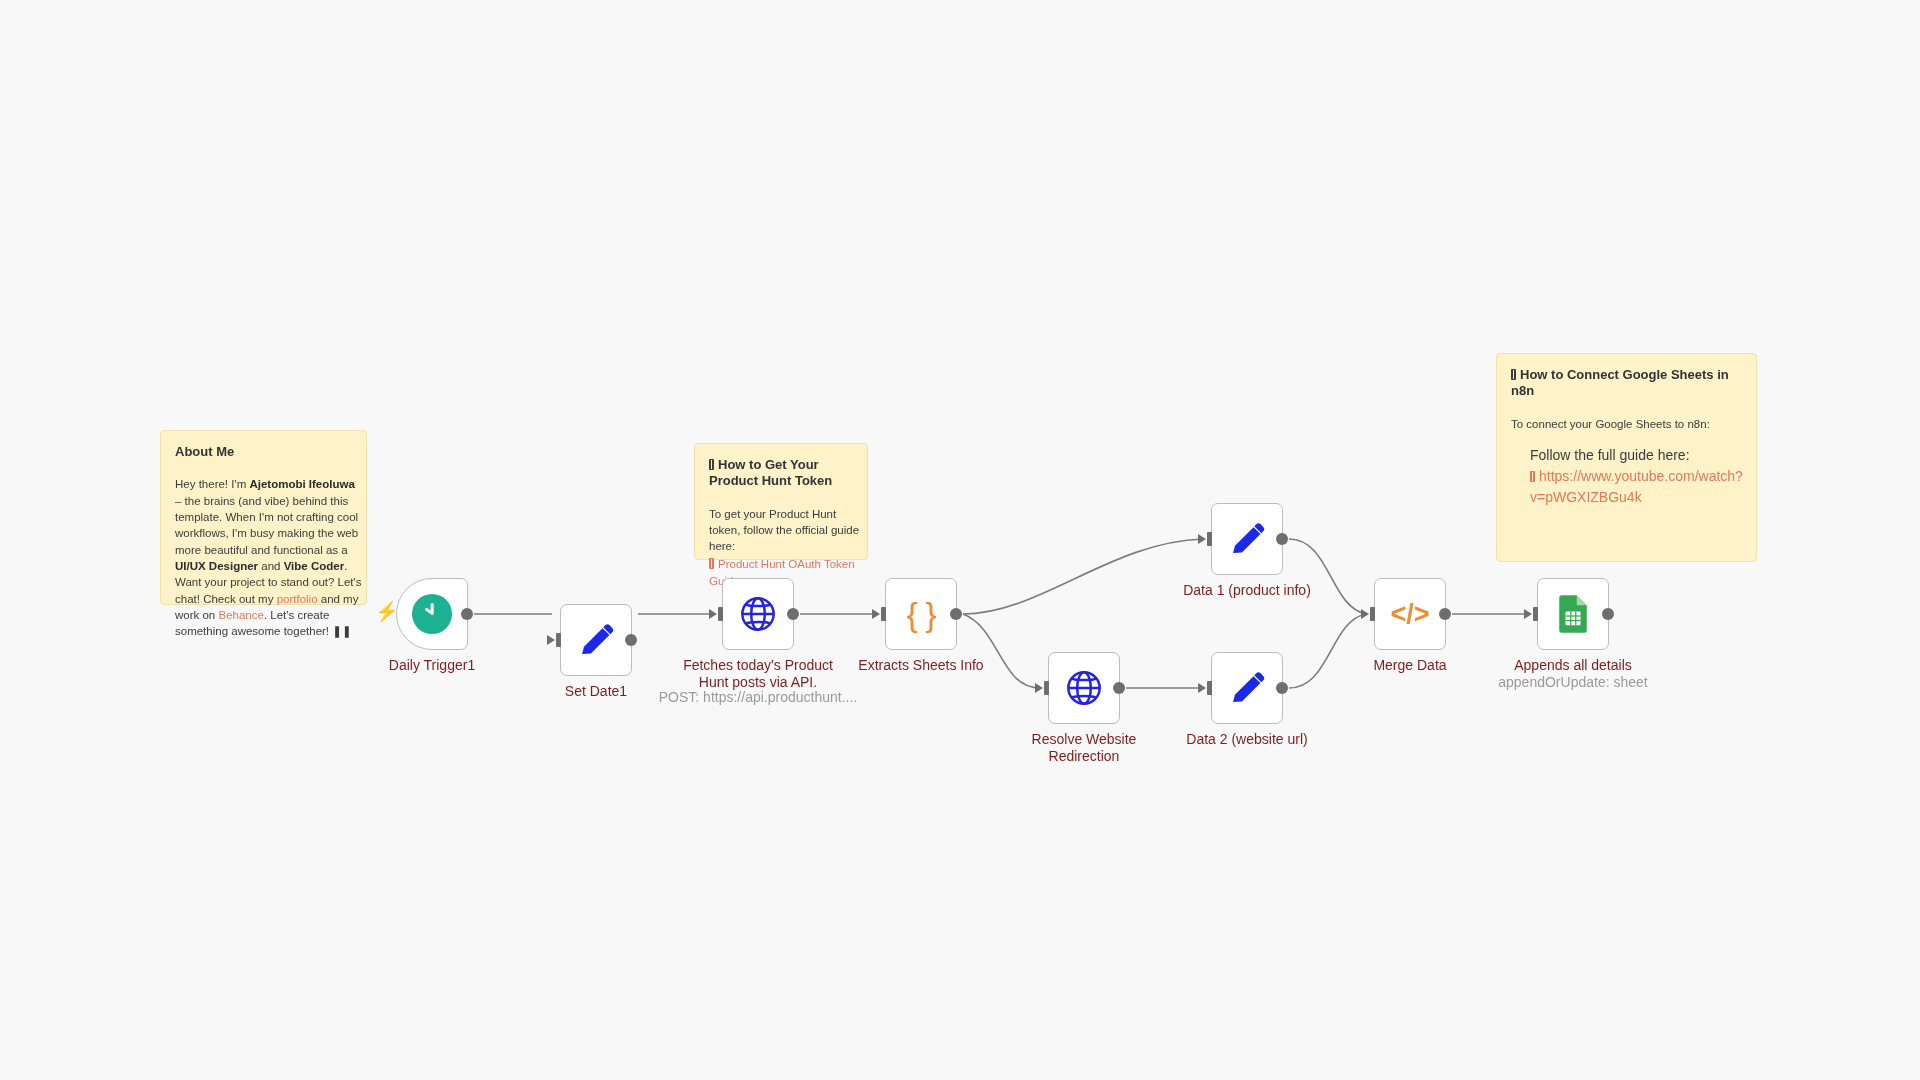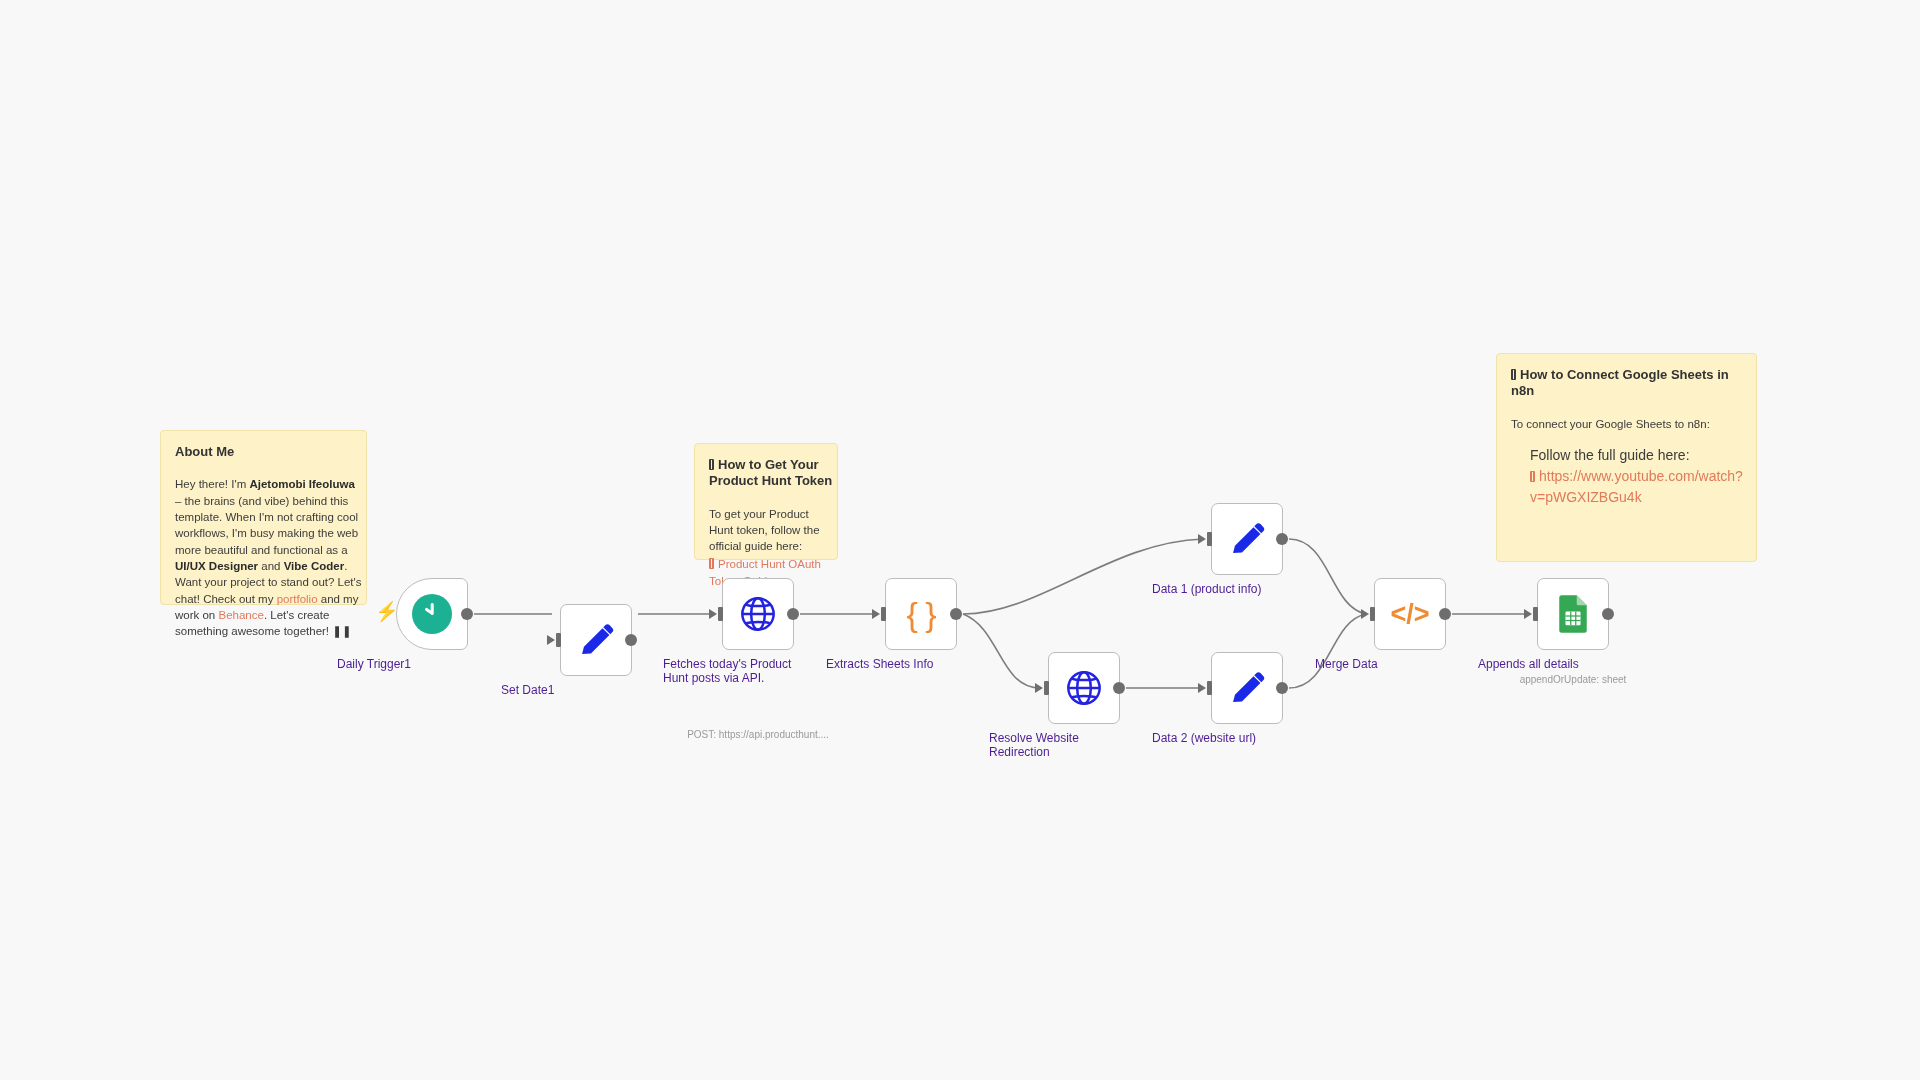--- a/index.html
+++ b/index.html
@@ -86,33 +86,34 @@
     border-radius: 7px;
     display: flex;
     align-items: center;
     justify-content: center;
   }
   .node.trigger {
     border-radius: 36px 7px 7px 36px;
   }
   .node-label {
     position: absolute;
-    font-size: 12px;
-    color: #4c1d95;
+    text-align: center;
+    font-size: 14px;
+    color: #7f1d1d;
     line-height: 1.2;
     white-space: pre-line;
     width: 190px;
     left: 50%;
     transform: translateX(-50%);
     top: 78px;
   }
   .node-sublabel {
     position: absolute;
     text-align: center;
-    font-size: 10px;
+    font-size: 14px;
     color: #9a9a9a;
     line-height: 1.2;
     width: 200px;
     left: 50%;
     transform: translateX(-50%);
   }
   
   .port-in {
     position: absolute;
     left: -5px; top: 50%;
@@ -213,21 +214,21 @@
     </g>
   </svg>
 
   <div class="sticky" style="left:160px; top:430px; width:207px; height:175px;">
     <div class="sticky-title">About Me</div>
     <p>
       <span>Hey there! I'm </span><b>Ajetomobi Ifeoluwa</b><span> – the brains (and vibe) behind this template. When I'm not crafting cool workflows, I'm busy making the web more beautiful and functional as a </span><b>UI/UX Designer</b><span> and </span><b>Vibe Coder</b><span>. Want your project to stand out? Let's chat! Check out my </span><a class="link" href="#">portfolio</a><span> and my work on </span><a class="link" href="#">Behance</a><span>. Let's create something awesome together! </span><span>❚❚</span>
     </p>
   </div>
 
-  <div class="sticky" style="left:694px; top:443px; width:144px; height:117px;">
+  <div class="sticky" style="left:694px; top:443px; width:174px; height:117px;">
     <div class="sticky-title">
       <span class="bookicon"></span><span>How to Get Your Product Hunt Token</span>
     </div>
     <p>To get your Product Hunt token, follow the official guide here:</p>
     <p style="margin-top:2px;">
       <span class="bookicon lnk"></span><a class="link" href="#">Product Hunt OAuth Token Guide</a>
     </p>
   </div>
 
   <div class="sticky" style="left:1496px; top:353px; width:261px; height:209px;">
@@ -269,21 +270,21 @@
         <circle cx="12" cy="12" r="9.4"></circle>
         <ellipse cx="12" cy="12" rx="4.1" ry="9.4"></ellipse>
         <line x1="2.6" y1="12" x2="21.4" y2="12"></line>
         <path d="M4.4 6.2 C7 7.6 17 7.6 19.6 6.2"></path>
         <path d="M4.4 17.8 C7 16.4 17 16.4 19.6 17.8"></path>
       </svg>
     </span>
     <div class="port-out"></div>
     <div class="node-label">Fetches today's Product
 Hunt posts via API.</div>
-    <div class="node-sublabel" style="top:110px;margin-top:40px;">POST: https://api.producthunt....</div>
+    <div class="node-sublabel" style="top:110px;">POST: https://api.producthunt....</div>
   </div>
 
   <div class="node" style="left:885px; top:578px;">
     <div class="port-in"></div>
     <span class="icon-braces">{&nbsp;}</span>
     <div class="port-out"></div>
     <div class="node-label">Extracts Sheets Info</div>
   </div>
 
   <div class="node" style="left:1211px; top:503px;">

